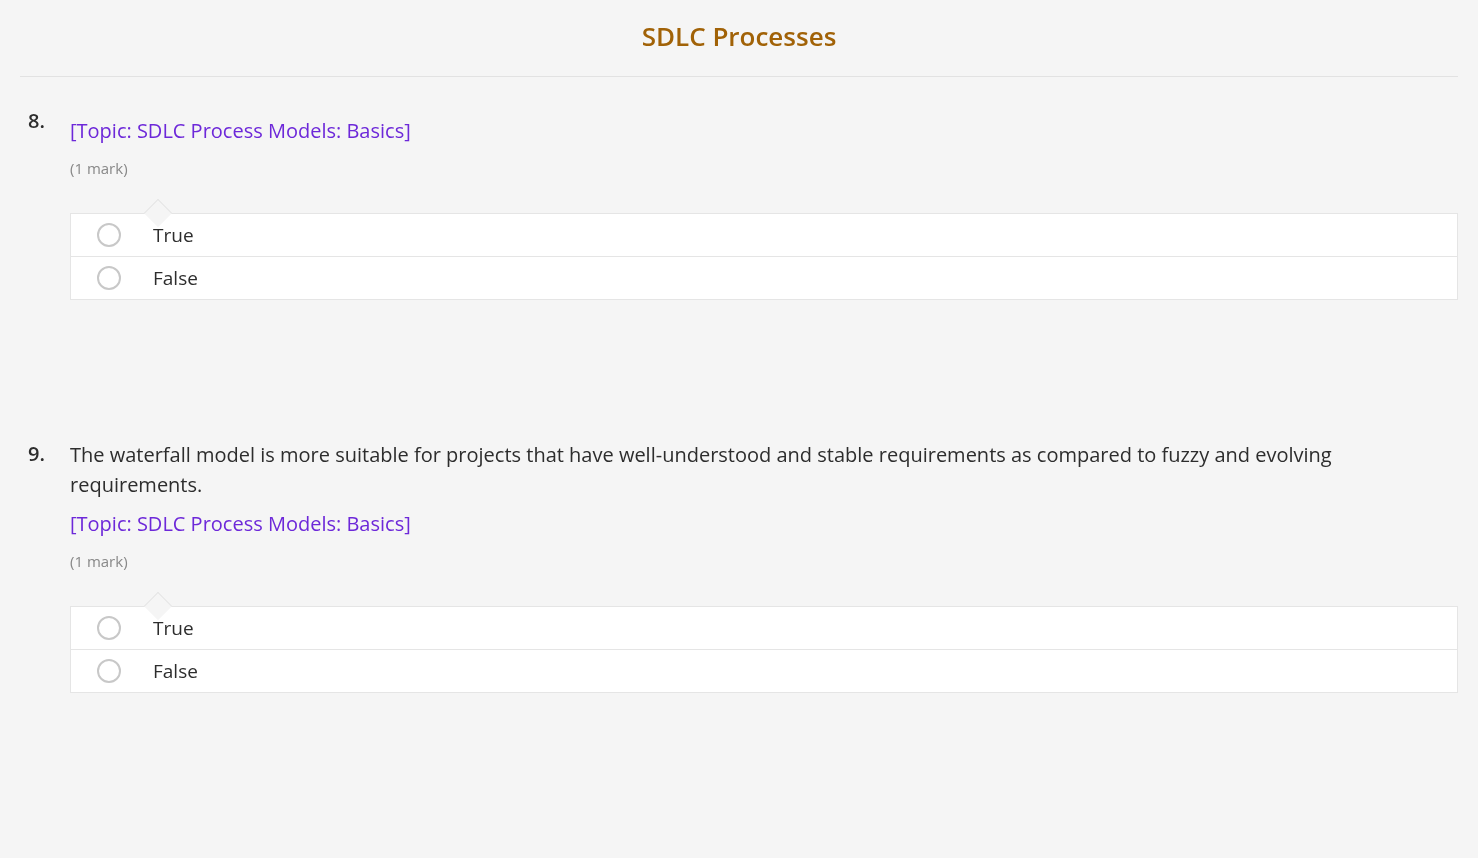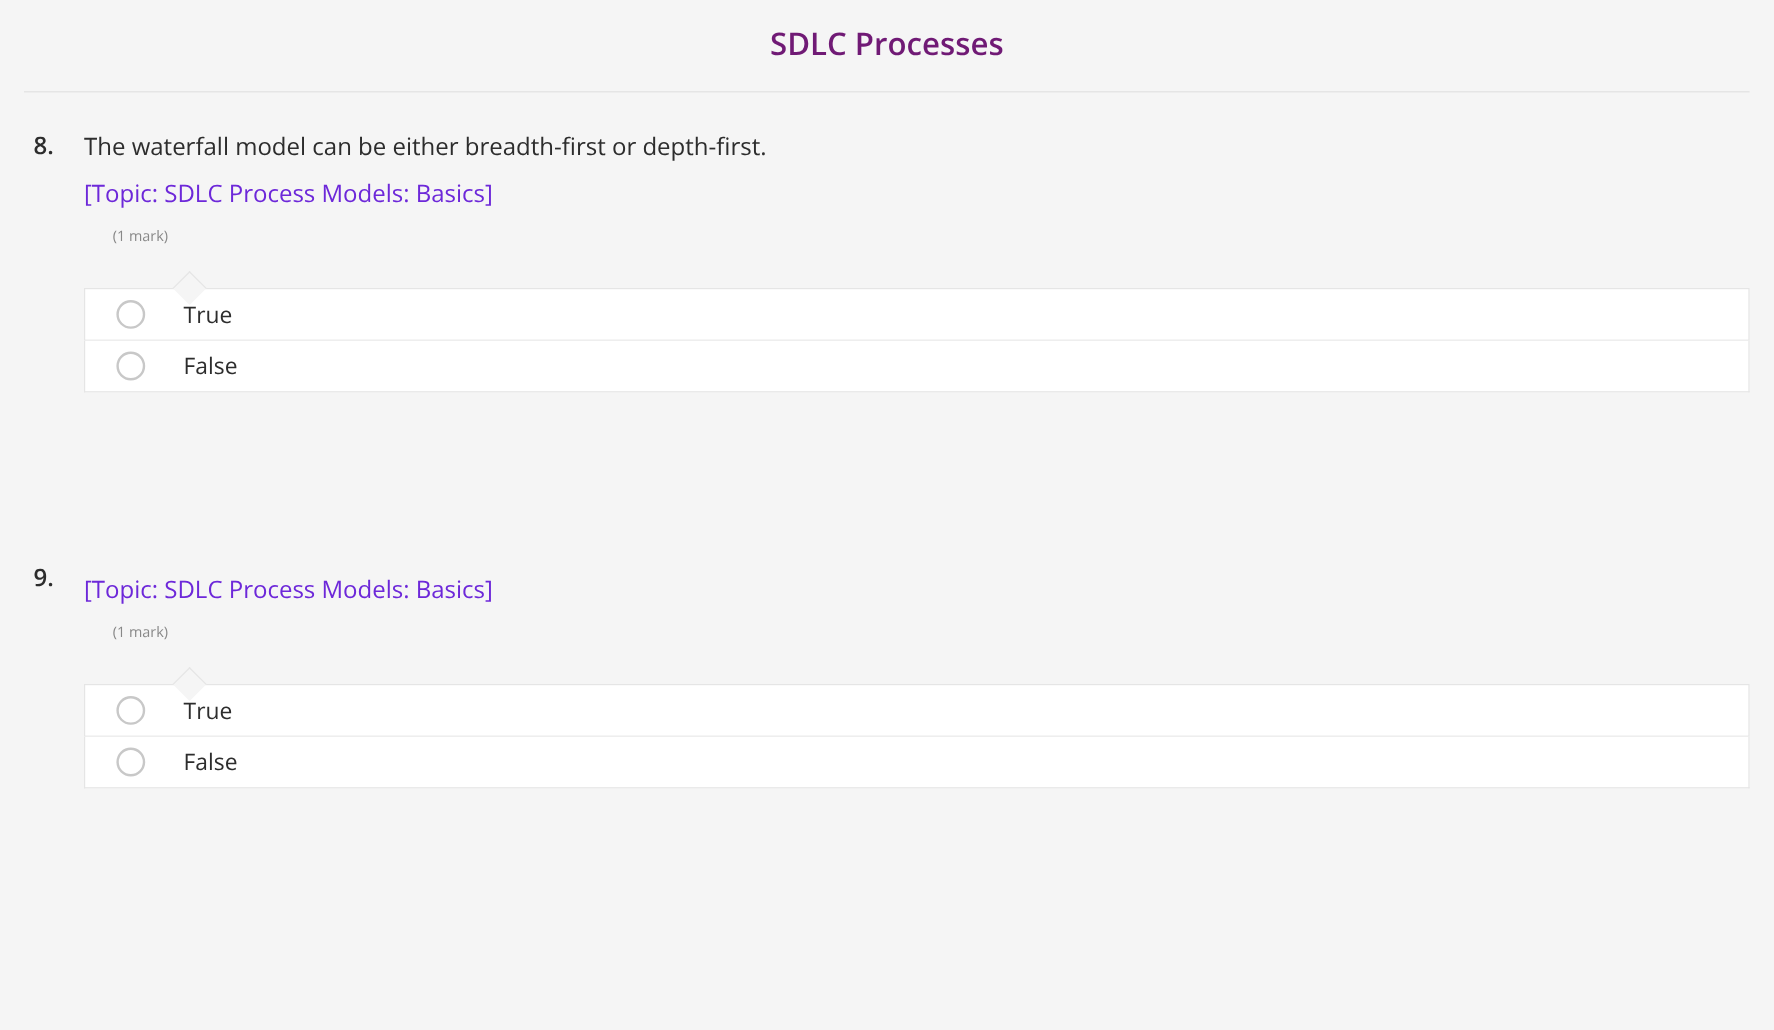--- a/index.html
+++ b/index.html
@@ -16,21 +16,21 @@
     }
     .header {
       text-align: center;
       padding: 18px 0 22px 0;
       border-bottom: 1px solid #e2e2e2;
       margin: 0 20px;
     }
     .header h1 {
       font-size: 26px;
       font-weight: 600;
-      color: #701a75;
+      color: #a16207;
     }
     .question-block {
       padding: 30px 20px 60px 28px;
     }
     .question-header {
       display: flex;
       gap: 18px;
       align-items: flex-start;
     }
     .question-number {
@@ -48,24 +48,24 @@
       line-height: 1.5;
       font-weight: 400;
     }
     .question-topic {
       font-size: 20px;
       color: #6d28d9;
       margin-top: 10px;
       font-weight: 400;
     }
     .question-marks {
-      font-size: 12px;
+      font-size: 15px;
       color: #888;
       margin-top: 14px;
-      margin-left: 24px;
+      margin-left: 0;
     }
     .options {
       margin-top: 35px;
       position: relative;
     }
     .options-pointer {
       position: absolute;
       top: -10px;
       left: 78px;
       width: 20px;
@@ -113,21 +113,20 @@
 <body>
 
 <div class="header">
   <h1>SDLC Processes</h1>
 </div>
 
 <div class="question-block">
   <div class="question-header">
     <div class="question-number">8.</div>
     <div class="question-body">
-      <div class="question-text">The waterfall model can be either breadth-first or depth-first.</div>
       <div class="question-topic">[Topic: SDLC Process Models: Basics]</div>
       <div class="question-marks">(1 mark)</div>
       <div class="options">
         <div class="options-pointer"></div>
         <div class="option">
           <div class="radio"></div>
           <span class="option-label">True</span>
         </div>
         <div class="option">
           <div class="radio"></div>
@@ -135,20 +134,21 @@
         </div>
       </div>
     </div>
   </div>
 </div>
 
 <div class="question-block q9">
   <div class="question-header">
     <div class="question-number">9.</div>
     <div class="question-body">
+      <div class="question-text">The waterfall model is more suitable for projects that have well-understood and stable requirements as compared to fuzzy and evolving requirements.</div>
       <div class="question-topic">[Topic: SDLC Process Models: Basics]</div>
       <div class="question-marks">(1 mark)</div>
       <div class="options">
         <div class="options-pointer"></div>
         <div class="option">
           <div class="radio"></div>
           <span class="option-label">True</span>
         </div>
         <div class="option">
           <div class="radio"></div>

